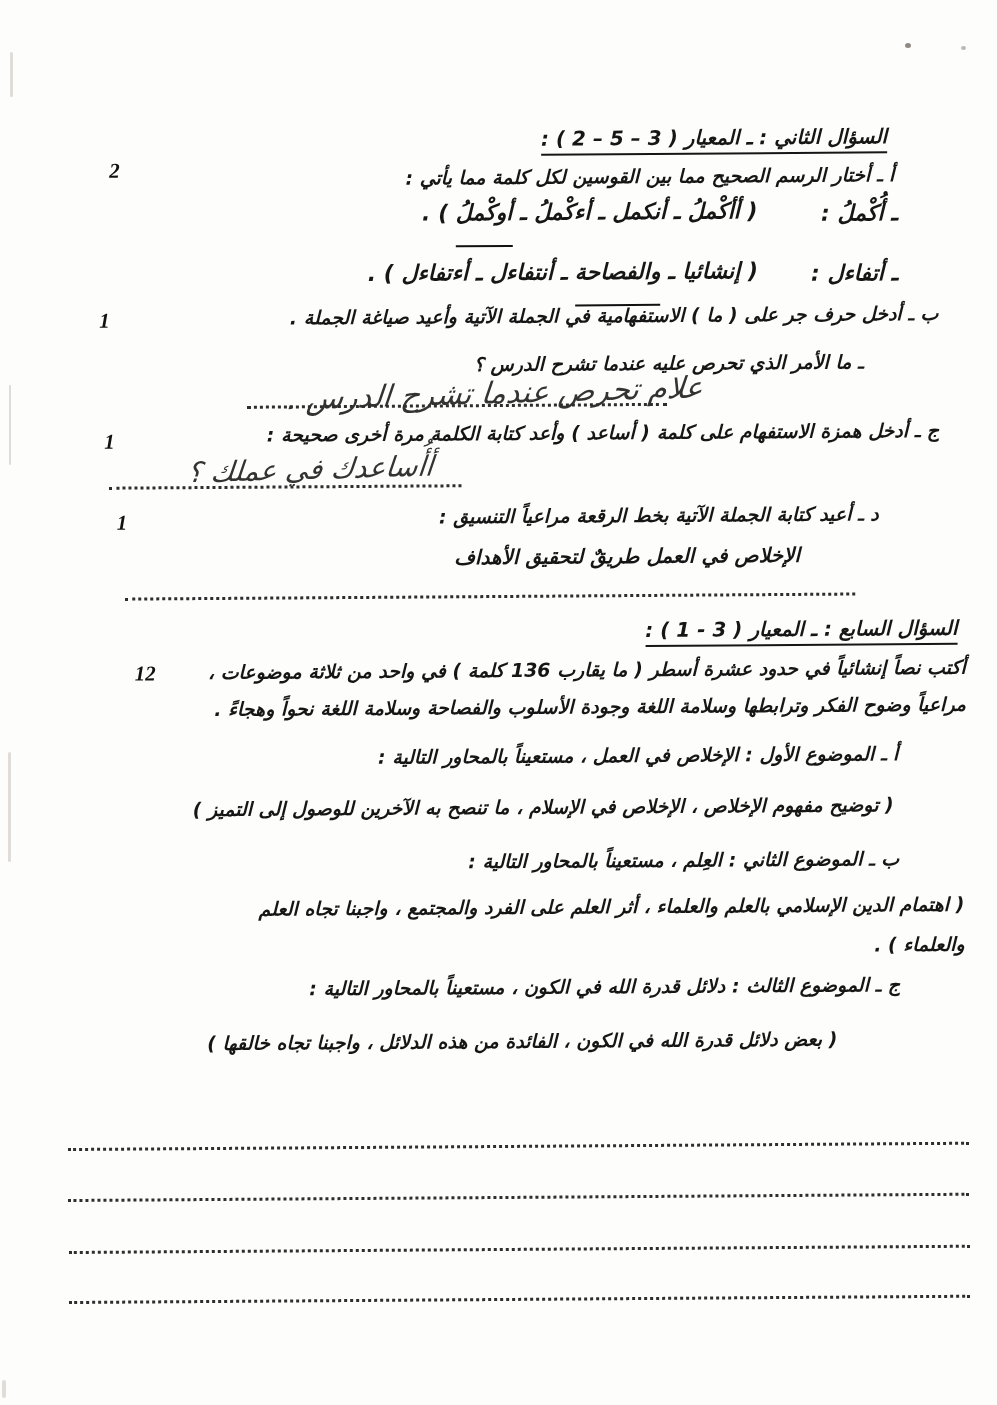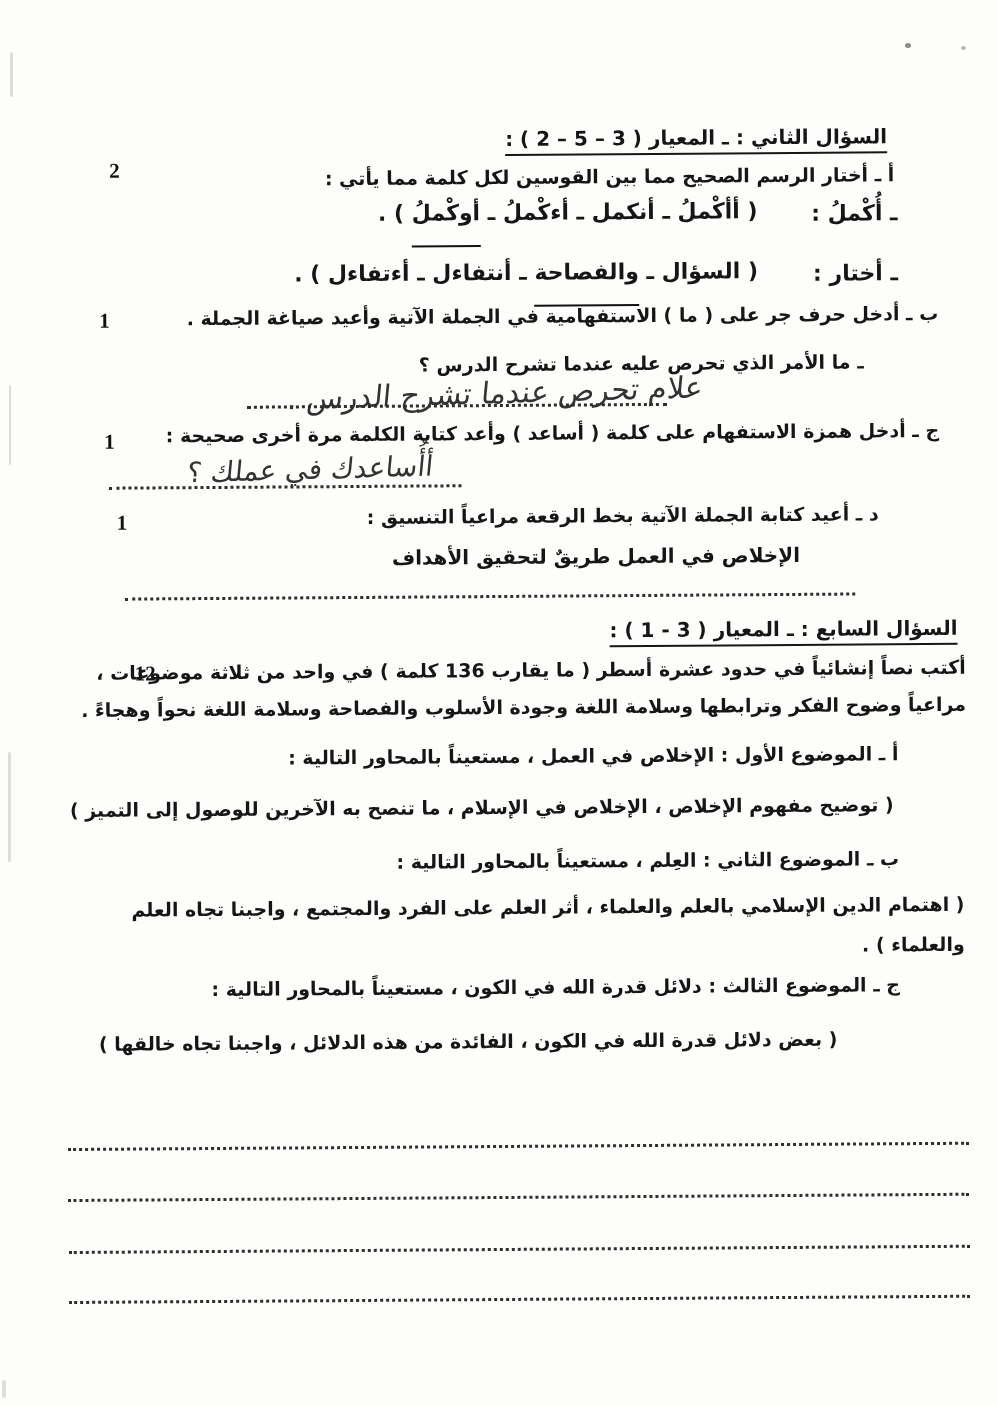--- a/index.html
+++ b/index.html
@@ -5,20 +5,21 @@
   html,body{margin:0;padding:0;background:#e8e8e8;}
   #page{
     position:relative;
     width:997px;height:1405px;
     margin:0 auto;
     background:#fdfdfc;
     overflow:hidden;
     font-family:"DejaVu Sans",sans-serif;
     color:#161616;
     direction:rtl;
+    font-style:italic;
   }
   #sheet{
     position:absolute;inset:0;
     transform:rotate(-0.4deg);
     transform-origin:50% 40%;
   }
   .abs{position:absolute;white-space:nowrap;}
   .hdr{
     font-size:20px;font-weight:bold;
     border-bottom:2px solid #161616;
@@ -58,22 +59,22 @@
   <div id="sheet">
 
     <div class="abs hdr" style="right:107px;top:127px;">السؤال الثاني : ـ المعيار ( 3 – 5 – 2 ) :</div>
     <div class="abs mark" style="left:112px;top:156px;">2</div>
 
     <div class="abs line" style="right:100px;top:166px;">أ ـ أختار الرسم الصحيح مما بين القوسين لكل كلمة مما يأتي :</div>
 
     <div class="abs word" style="right:97px;top:203px;">ـ أُكْملُ :</div>
     <div class="abs opt" style="right:237px;top:200px;"><span>( أأكْملُ ـ أنكمل ـ أءكْملُ ـ </span><span class="u">أوكْملُ</span><span> ) .</span></div>
 
-    <div class="abs word" style="right:97px;top:263px;">ـ أختار :</div>
-    <div class="abs opt" style="right:237px;top:260px;"><span>( السؤال ـ </span><span class="u">والفصاحة</span><span> ـ أنتفاءل ـ أءتفاءل ) .</span></div>
+    <div class="abs word" style="right:97px;top:263px;">ـ أتفاءل :</div>
+    <div class="abs opt" style="right:237px;top:260px;"><span>( إنشائيا ـ </span><span class="u">والفصاحة</span><span> ـ أنتفاءل ـ أءتفاءل ) .</span></div>
 
     <div class="abs mark" style="left:101px;top:306px;">1</div>
     <div class="abs line" style="right:57px;top:305px;">ب ـ أدخل حرف جر على ( ما ) الاستفهامية في الجملة الآتية وأعيد صياغة الجملة .</div>
     <div class="abs line" style="right:132px;top:353px;">ـ ما الأمر الذي تحرص عليه عندما تشرح الدرس ؟</div>
     <div class="abs hand" style="right:295px;top:371px;font-size:30px;">علام تحرص عندما تشرح الدرس .</div>
     <div class="abs dotline" style="left:248px;top:404px;width:420px;"></div>
 
     <div class="abs mark" style="left:105px;top:427px;">1</div>
     <div class="abs line" style="right:57px;top:422px;">ج ـ أدخل همزة الاستفهام على كلمة ( أساعد ) وأعد كتابة الكلمة مرة أخرى صحيحة :</div>
     <div class="abs hand" style="right:565px;top:449px;font-size:28px;">أأُساعدك في عملك ؟</div>

